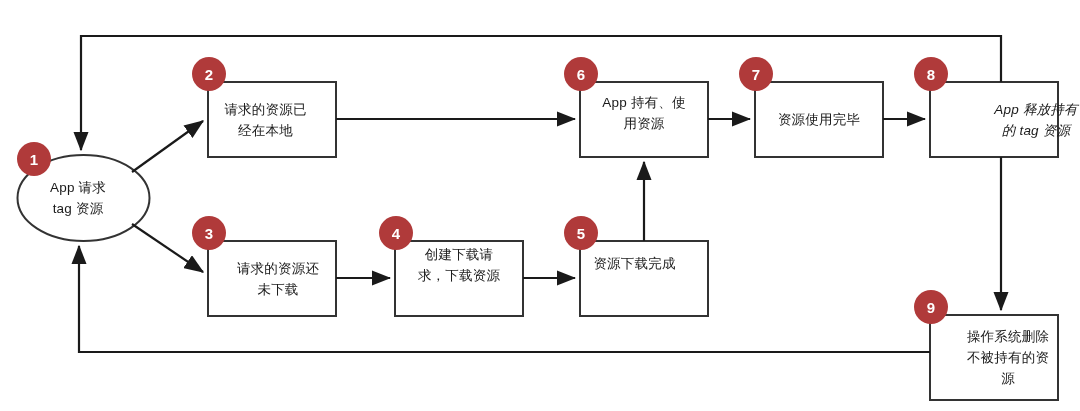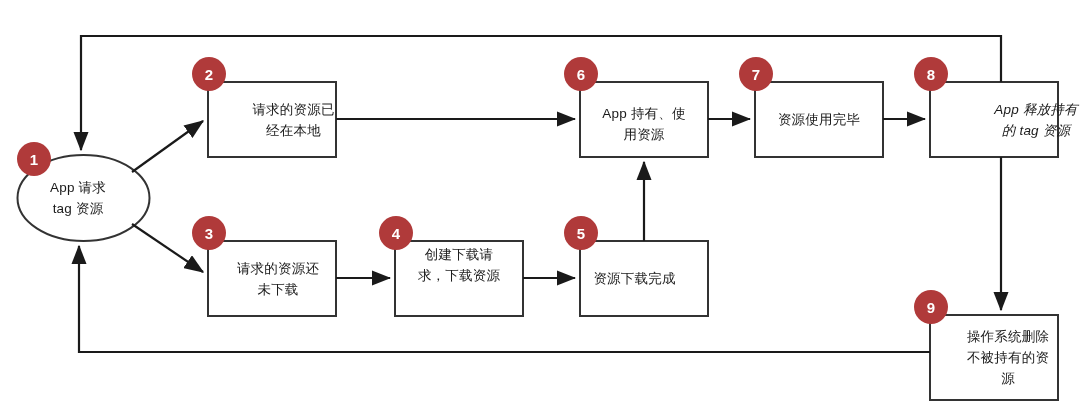--- a/index.html
+++ b/index.html
@@ -82,32 +82,32 @@
     <line x1="1001" y1="157" x2="1001" y2="310" stroke="#1a1a1a" stroke-width="2.2" marker-end="url(#arrowhead)"></line>
 
     <path d="M 1001 82 L 1001 36 L 81 36 L 81 150" fill="none" stroke="#1a1a1a" stroke-width="2.2" marker-end="url(#arrowhead)"></path>
 
     <path d="M 930 352 L 79 352 L 79 246" fill="none" stroke="#1a1a1a" stroke-width="2.2" marker-end="url(#arrowhead)"></path>
   </svg>
 
   <div class="node-label" style="left:18px;top:172px;width:120px;height:52px;">App 请求
 tag 资源</div>
 
-  <div class="node-label" style="left:208px;top:88px;width:115px;height:63px;padding-left:28px;">请求的资源已
+  <div class="node-label" style="left:208px;top:88px;width:115px;height:63px;">请求的资源已
 经在本地</div>
 
   <div class="node-label" style="left:208px;top:247px;width:140px;height:63px;">请求的资源还
 未下载</div>
 
   <div class="node-label" style="left:395px;top:233px;width:128px;height:63px;">创建下载请
 求，下载资源</div>
 
-  <div class="node-label" style="left:580px;top:247px;width:109px;height:63px;">资源下载完成</div>
+  <div class="node-label" style="left:580px;top:232px;width:109px;height:63px;">资源下载完成</div>
 
-  <div class="node-label" style="left:580px;top:92px;width:128px;height:63px;">App 持有、使
+  <div class="node-label" style="left:580px;top:81px;width:128px;height:63px;">App 持有、使
 用资源</div>
 
   <div class="node-label" style="left:755px;top:88px;width:128px;height:63px;">资源使用完毕</div>
 
   <div class="node-label" style="left:984px;top:88px;width:104px;height:63px;font-style:italic;">App 释放持有
 的 tag 资源</div>
 
   <div class="node-label" style="left:930px;top:321px;width:128px;height:73px;padding-left:14px;">操作系统删除
 不被持有的资
 源</div>

